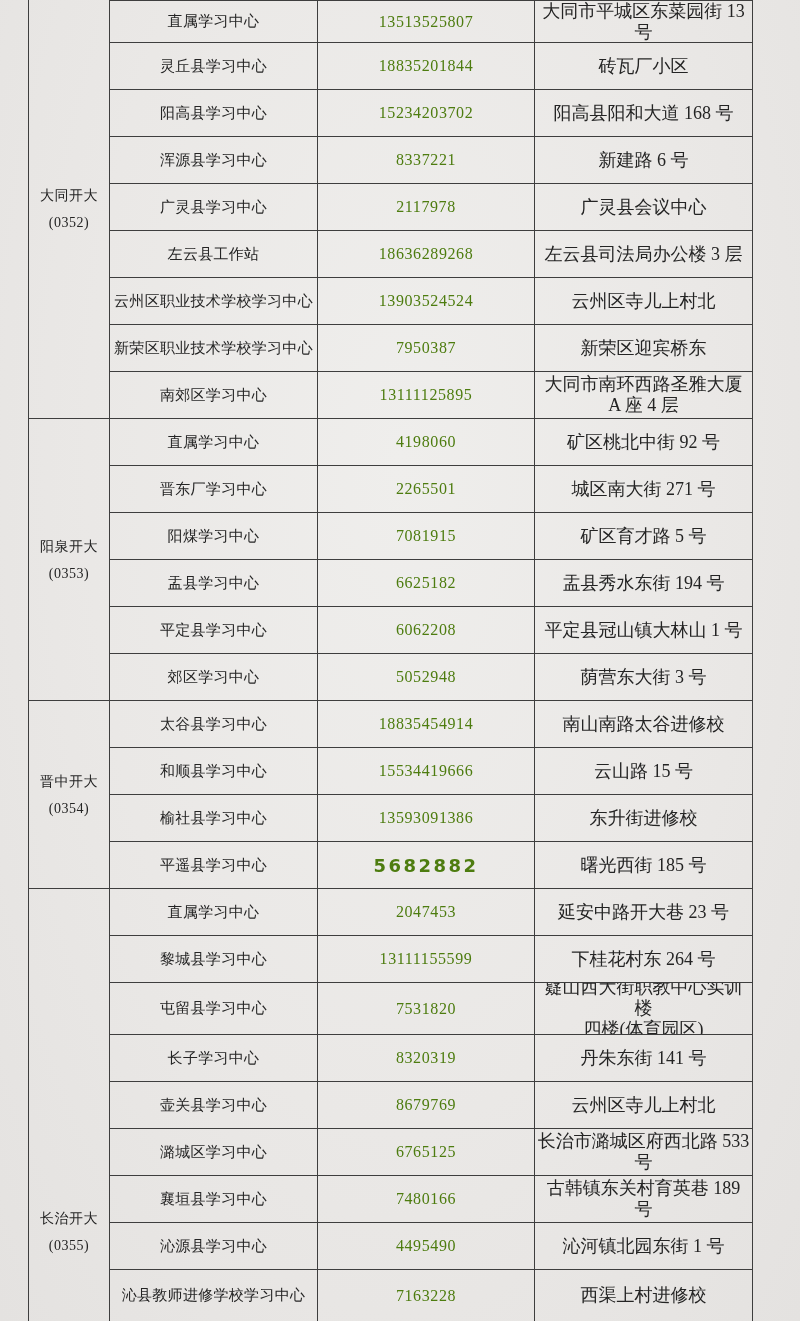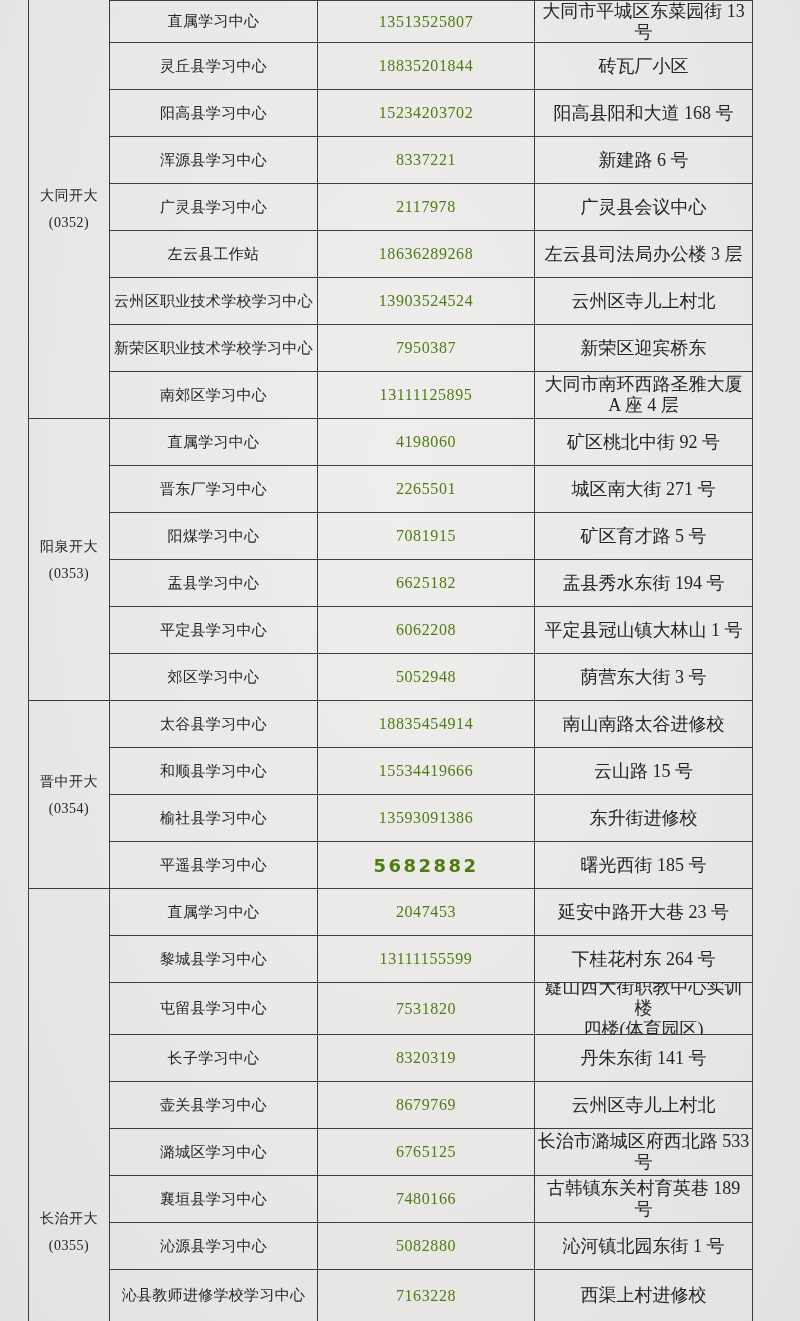--- a/index.html
+++ b/index.html
@@ -258,21 +258,21 @@
   </div>
 
   <div class="row">
     <div class="cell cell-center">襄垣县学习中心</div>
     <div class="cell cell-phone">7480166</div>
     <div class="cell cell-address">古韩镇东关村育英巷 189 号</div>
   </div>
 
   <div class="row">
     <div class="cell cell-center">沁源县学习中心</div>
-    <div class="cell cell-phone">5082880</div>
+    <div class="cell cell-phone">4495490</div>
     <div class="cell cell-address">沁河镇北园东街 1 号</div>
   </div>
 
   <div class="row">
     <div class="cell cell-center">沁县教师进修学校学习中心</div>
     <div class="cell cell-phone">7163228</div>
     <div class="cell cell-address">西渠上村进修校</div>
   </div>
 </div>
   </div>

